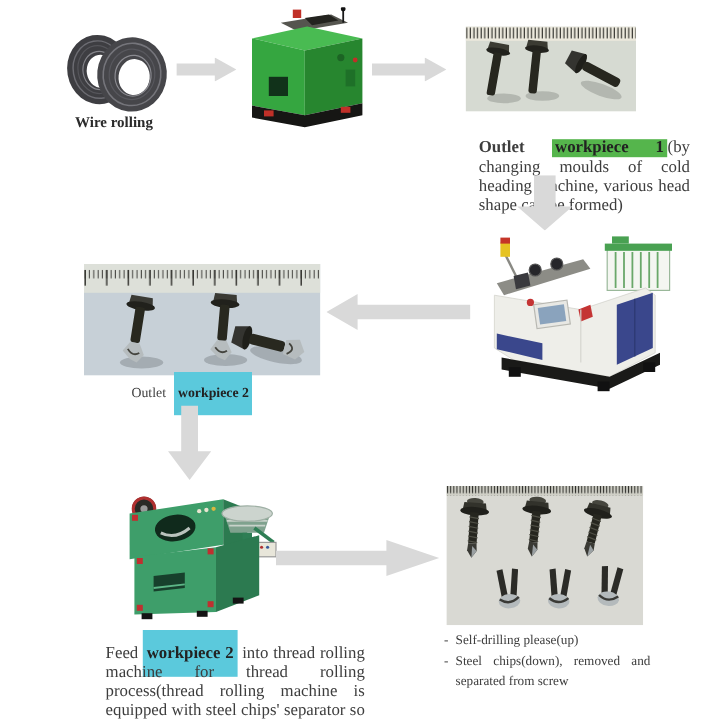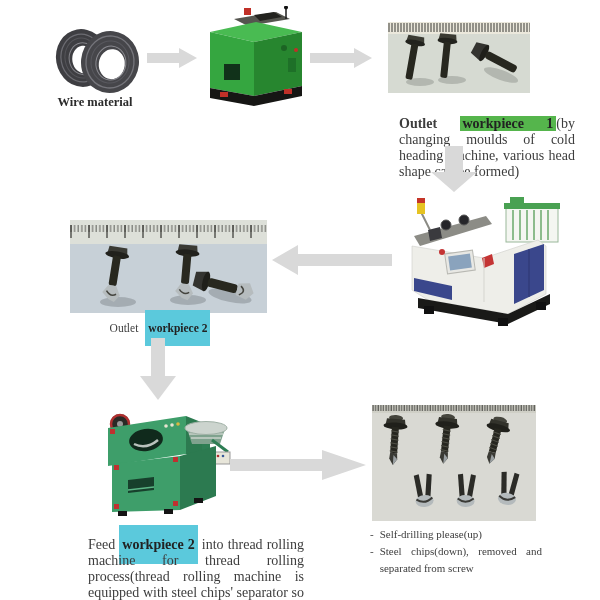--- a/index.html
+++ b/index.html
@@ -34,21 +34,21 @@
       <ellipse cx="33" cy="41" rx="14" ry="16" fill="none" stroke="#84848a" stroke-width="1"></ellipse>
     </g>
     <g transform="rotate(6 60 44)">
       <ellipse cx="60" cy="44" rx="29" ry="31" fill="#46464a"></ellipse>
       <ellipse cx="60" cy="44" rx="24" ry="26" fill="none" stroke="#75757b" stroke-width="1.3"></ellipse>
       <ellipse cx="60" cy="44" rx="19" ry="21" fill="none" stroke="#58585e" stroke-width="1"></ellipse>
       <ellipse cx="62" cy="46" rx="13" ry="15" fill="#ffffff"></ellipse>
       <ellipse cx="61" cy="45" rx="15" ry="17" fill="none" stroke="#8a8a90" stroke-width="1"></ellipse>
     </g>
   </svg>
-  <div class="abs wire-label" style="left:40px;top:95px;width:110px">Wire material</div>
+  <div class="abs wire-label" style="left:40px;top:95px;width:110px">Wire rolling</div>
 
   <svg class="abs" style="left:147px;top:48px" width="50" height="20" viewBox="0 0 50 20">
     <polygon points="0,5 32,5 32,0 50,10 32,20 32,15 0,15" fill="#d9d9d9"></polygon>
   </svg>
 
   <svg class="abs" style="left:198px;top:6px" width="114" height="102" viewBox="0 0 114 102" aria-label="cold heading machine (green)">
     <g>
       <polygon points="36,13 78,6 92,13 50,20" fill="#55554f"></polygon>
       <polygon points="56,9 76,6 84,11 62,15" fill="#23231f"></polygon>
       <rect x="46" y="2" width="7" height="7" fill="#c03028"></rect>

